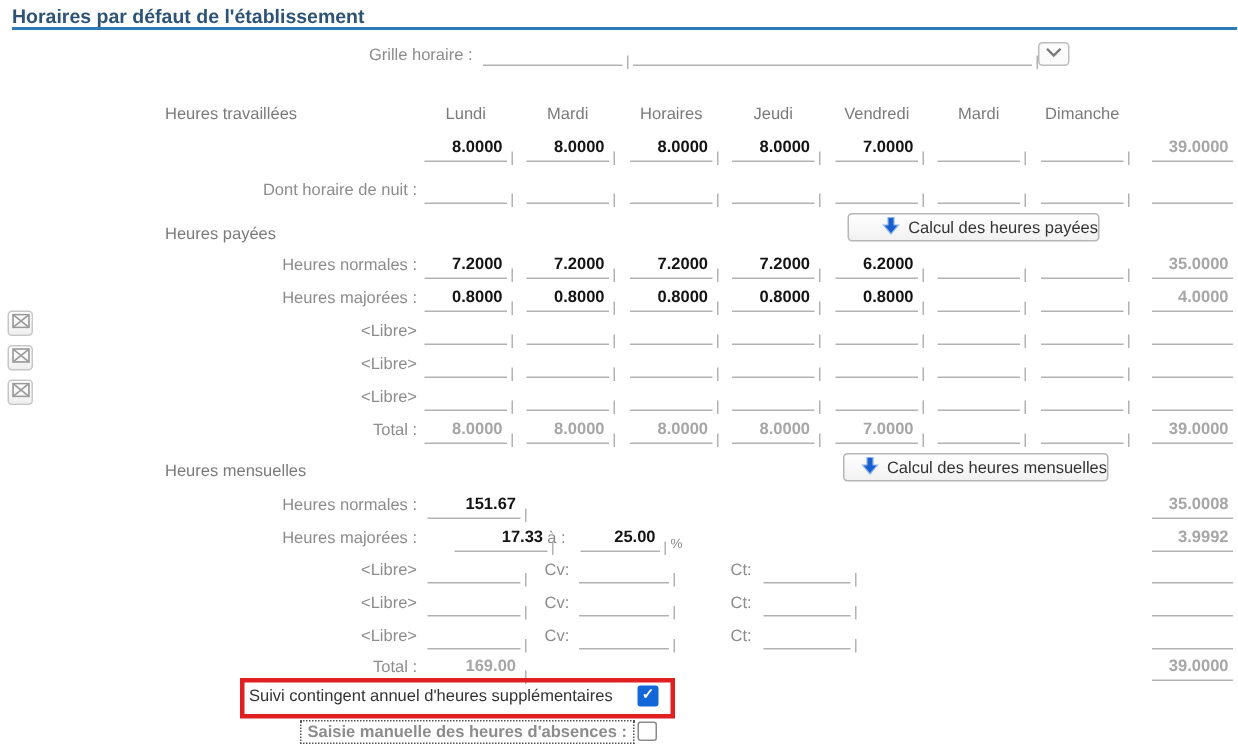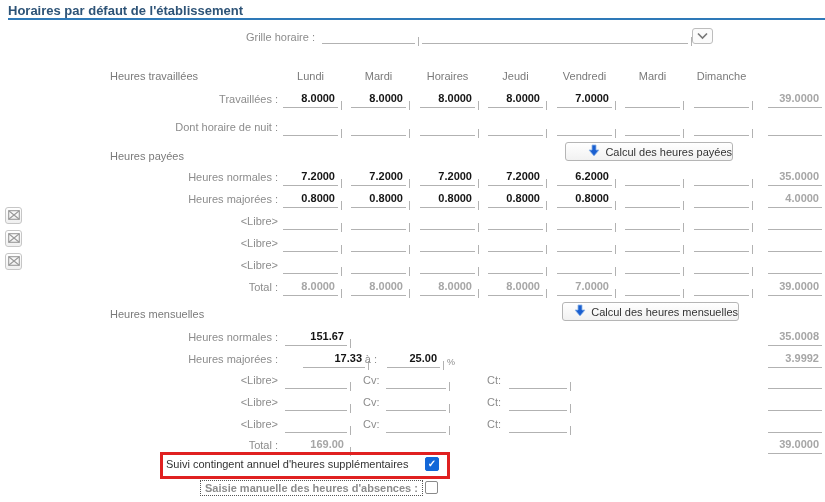--- a/index.html
+++ b/index.html
@@ -56,21 +56,20 @@
       <div class="dayhdr" style="left: 276px; width: 69px;">Lundi</div>
       <div class="dayhdr" style="left: 344px; width: 69px;">Mardi</div>
       <div class="dayhdr" style="left: 413px; width: 69px;">Horaires</div>
       <div class="dayhdr" style="left: 481px; width: 69px;">Jeudi</div>
       <div class="dayhdr" style="left: 550px; width: 69px;">Vendredi</div>
       <div class="dayhdr" style="left: 618px; width: 69px;">Mardi</div>
       <div class="dayhdr" style="left: 687px; width: 69px;">Dimanche</div>
     </div>
 
   <div class="row" style="top:92px;">
-      <div class="rowlbl">Travaillées :</div>
       <div class="fld" style="left: 283px; width: 55px;">8.0000</div>
       <div class="fld" style="left: 351px; width: 55px;">8.0000</div>
       <div class="fld" style="left: 420px; width: 55px;">8.0000</div>
       <div class="fld" style="left: 488px; width: 55px;">8.0000</div>
       <div class="fld" style="left: 557px; width: 55px;">7.0000</div>
       <div class="fld" style="left: 625px; width: 55px;"></div>
       <div class="fld" style="left: 694px; width: 55px;"></div>
       <div class="fld ro" style="left: 768px; width: 54px;">39.0000</div>
     </div>
   <div class="row" style="top:120px;">

